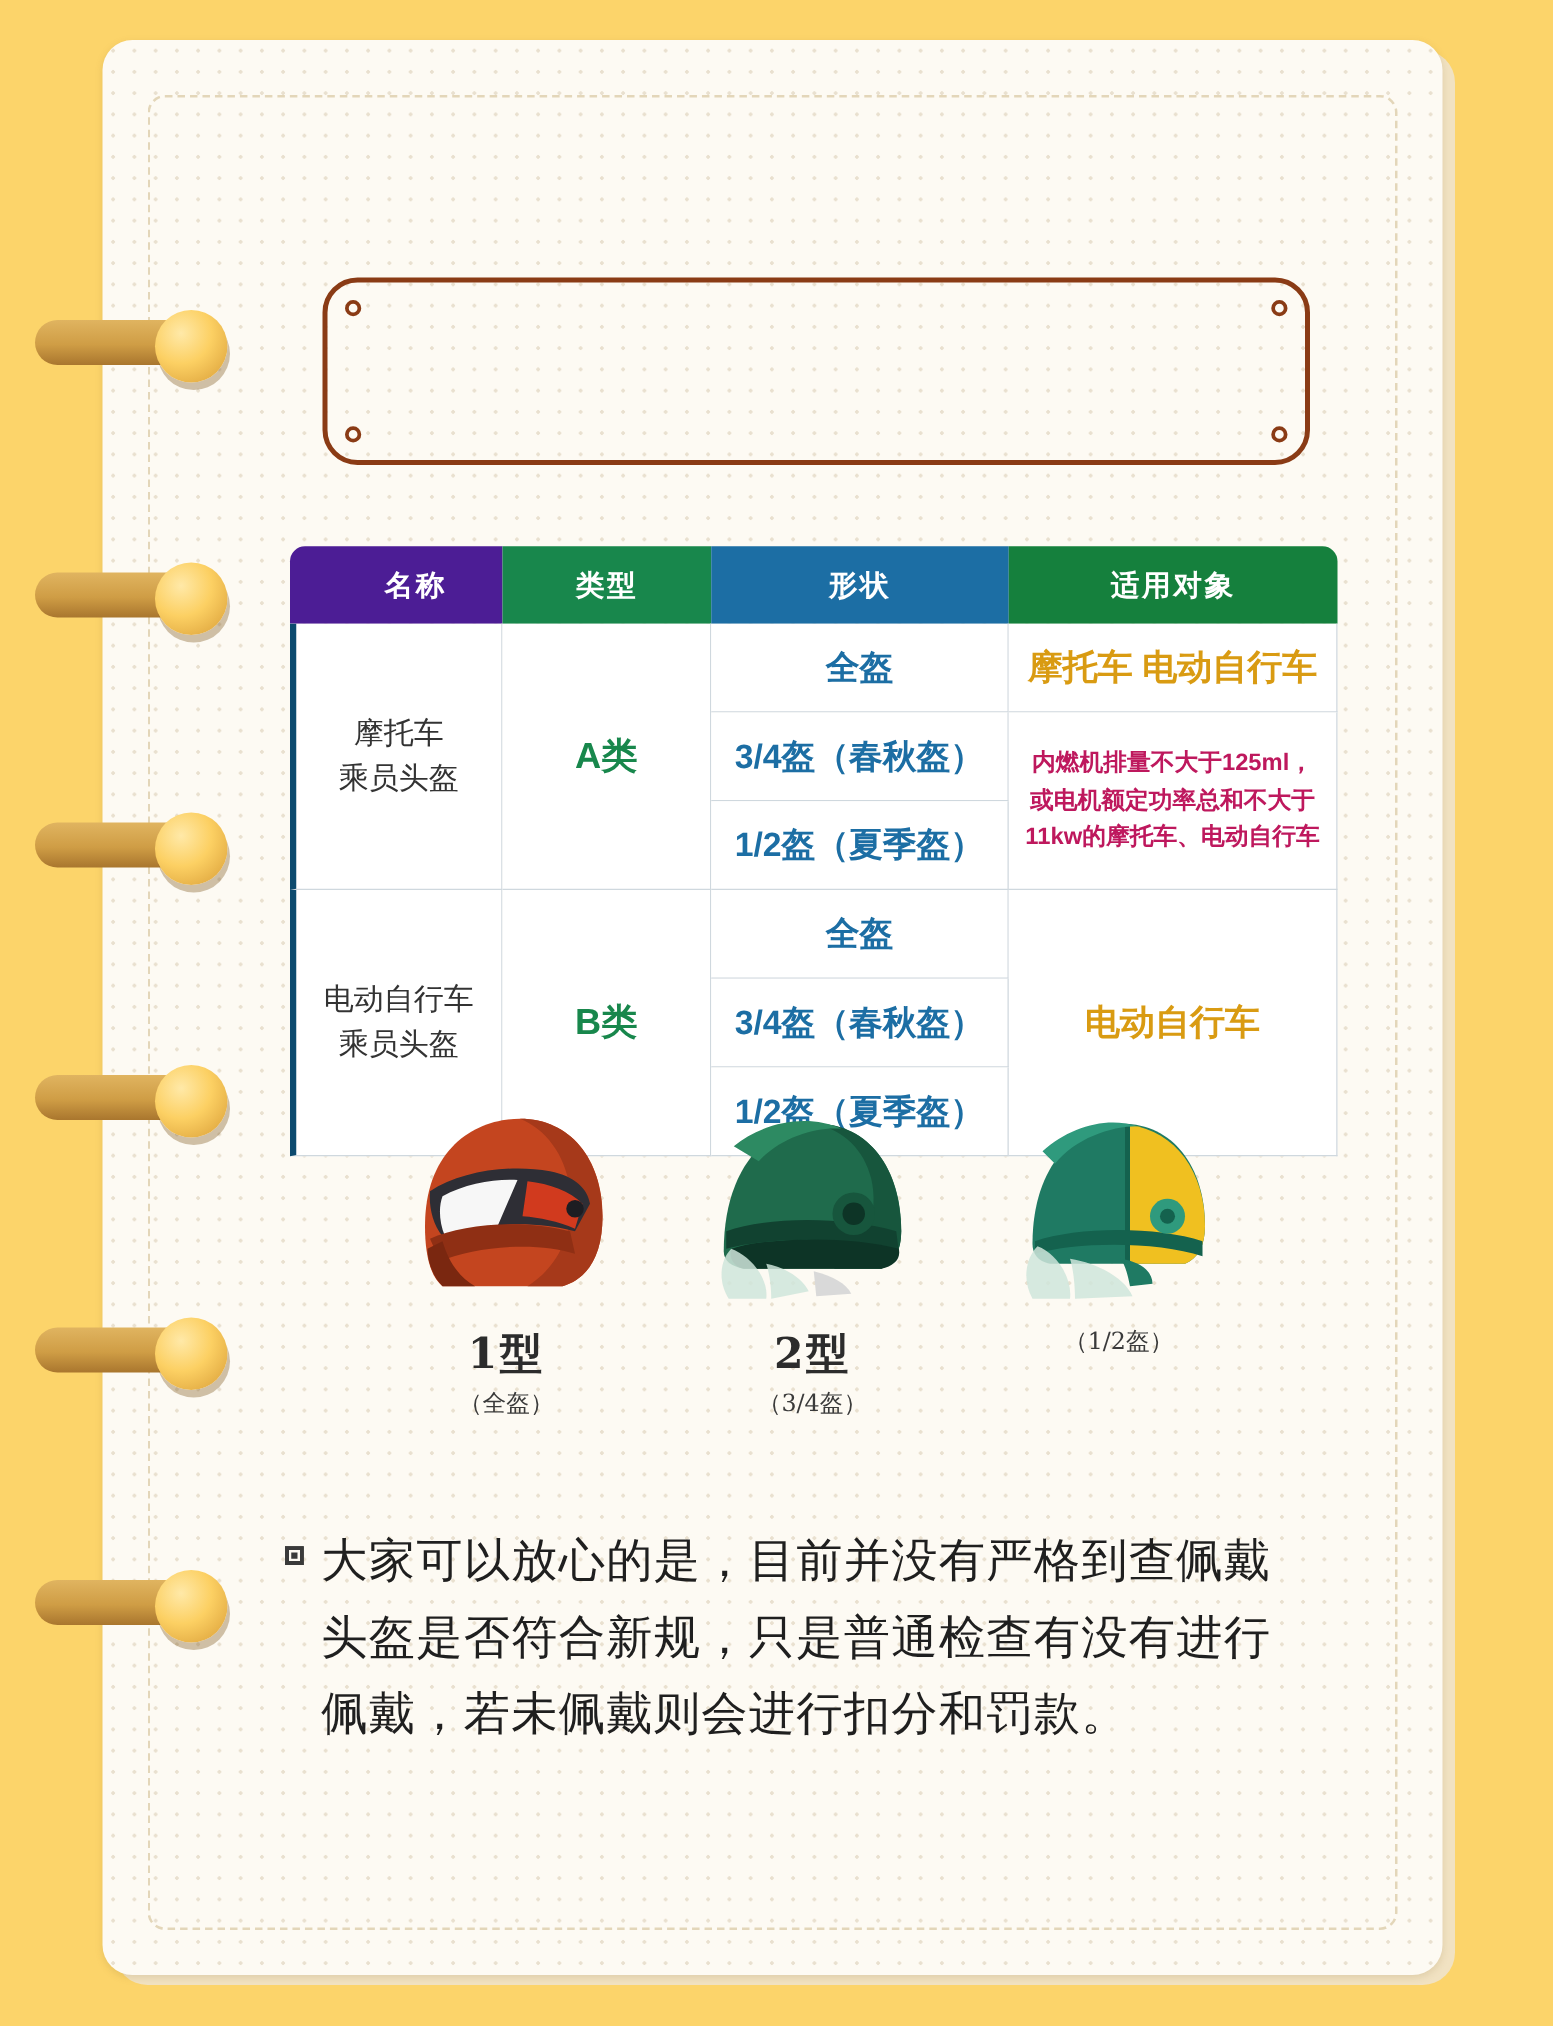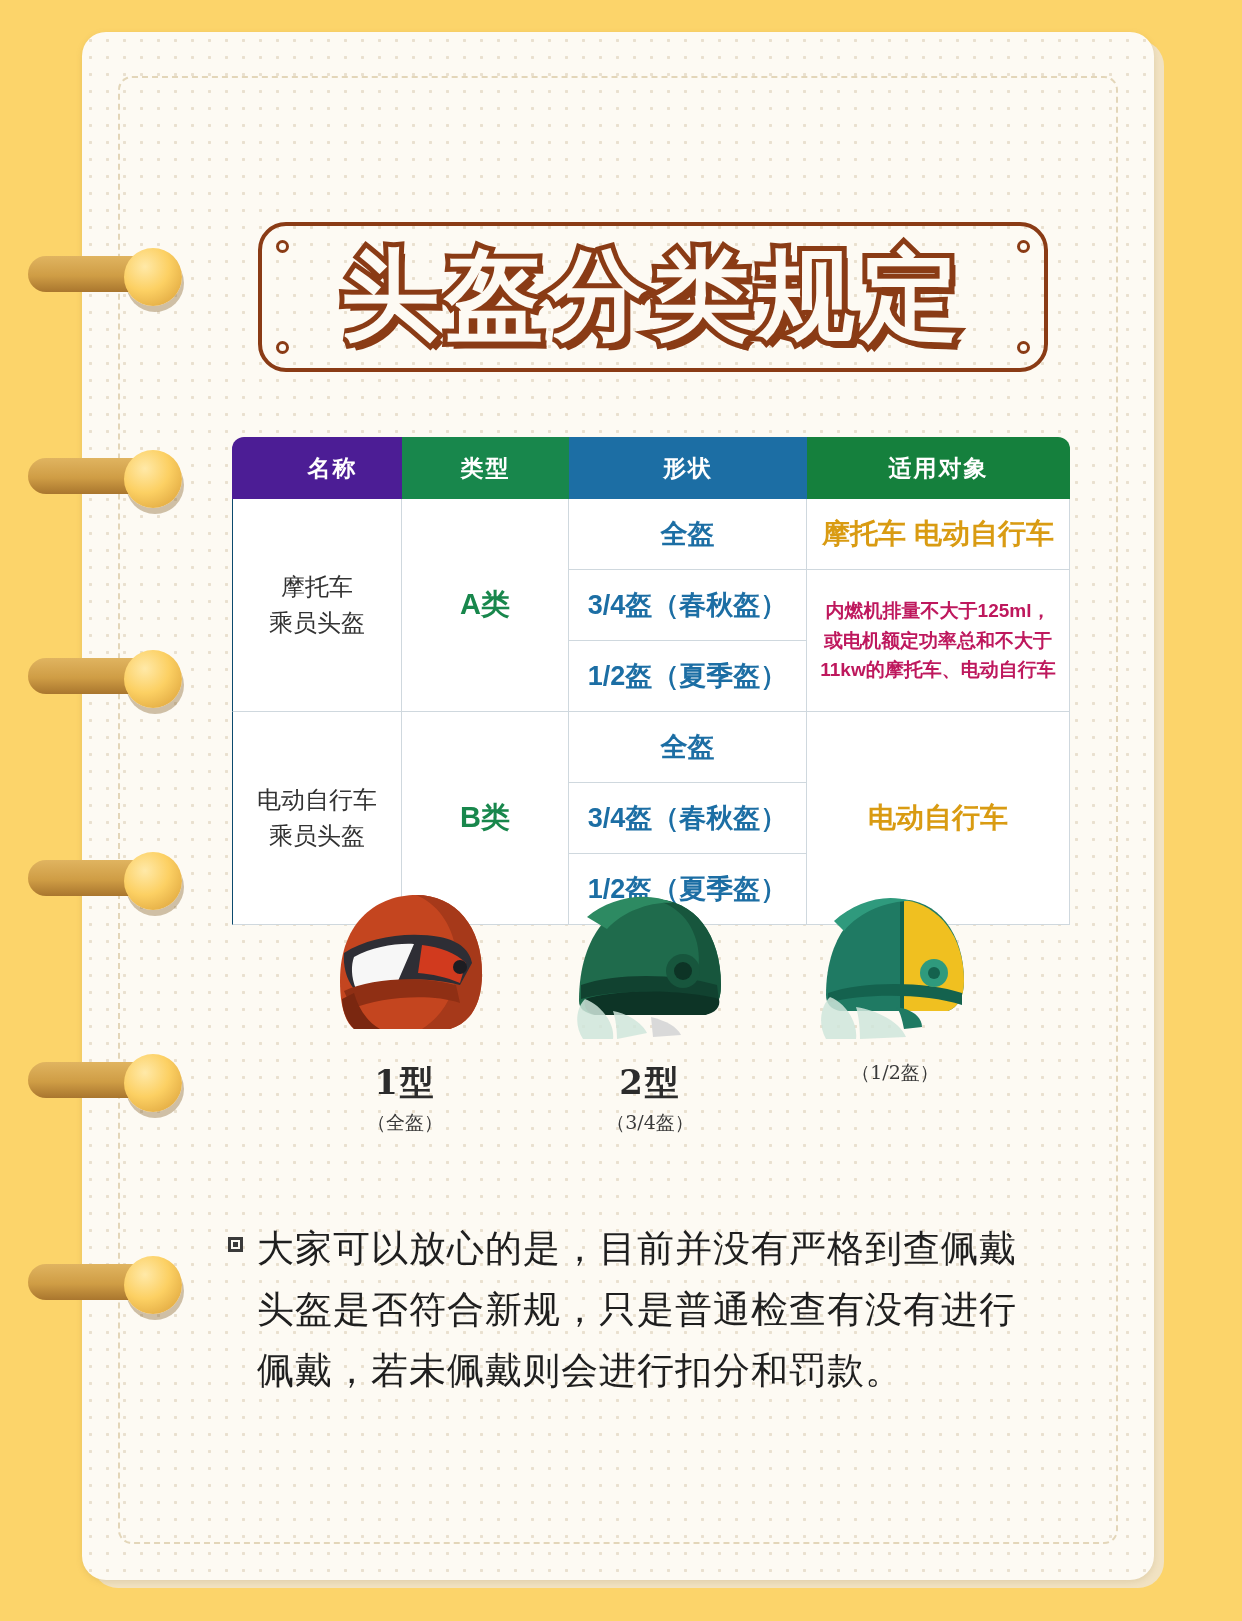--- a/index.html
+++ b/index.html
@@ -146,21 +146,21 @@
   th.c-shape { background: #1c6ea4; }
   th.c-use   { background: #15803d; border-top-right-radius: 12px; }
 
   table.helmet-table td {
     border-right: 1px solid #cfd8de;
     border-bottom: 1px solid #cfd8de;
     text-align: center;
     vertical-align: middle;
     background: #ffffff;
   }
-  table.helmet-table td.first-col { border-left: 1px solid #0c4a6e; }
+  table.helmet-table td.first-col { border-left: 5px solid #0c4a6e; }
   td.name-cell {
     font-size: 24px;
     color: #333333;
     line-height: 1.5;
     width: 170px;
   }
   td.type-cell {
     font-size: 29px;
     color: #18874c;
     font-weight: bold;
@@ -277,21 +277,20 @@
 <div class="ring" style="top:1256px">
     <div class="bar"></div>
     <div class="cap"></div>
   </div>
 
 <div class="title-box">
   <span class="screw tl"></span>
   <span class="screw tr"></span>
   <span class="screw bl"></span>
   <span class="screw br"></span>
-  <div class="title-text">头盔分类规定</div>
 </div>
 
 <div class="table-wrap">
   <table class="helmet-table">
     <colgroup>
       <col style="width:170px">
       <col style="width:167px">
       <col style="width:238px">
       <col style="width:263px">
     </colgroup>

